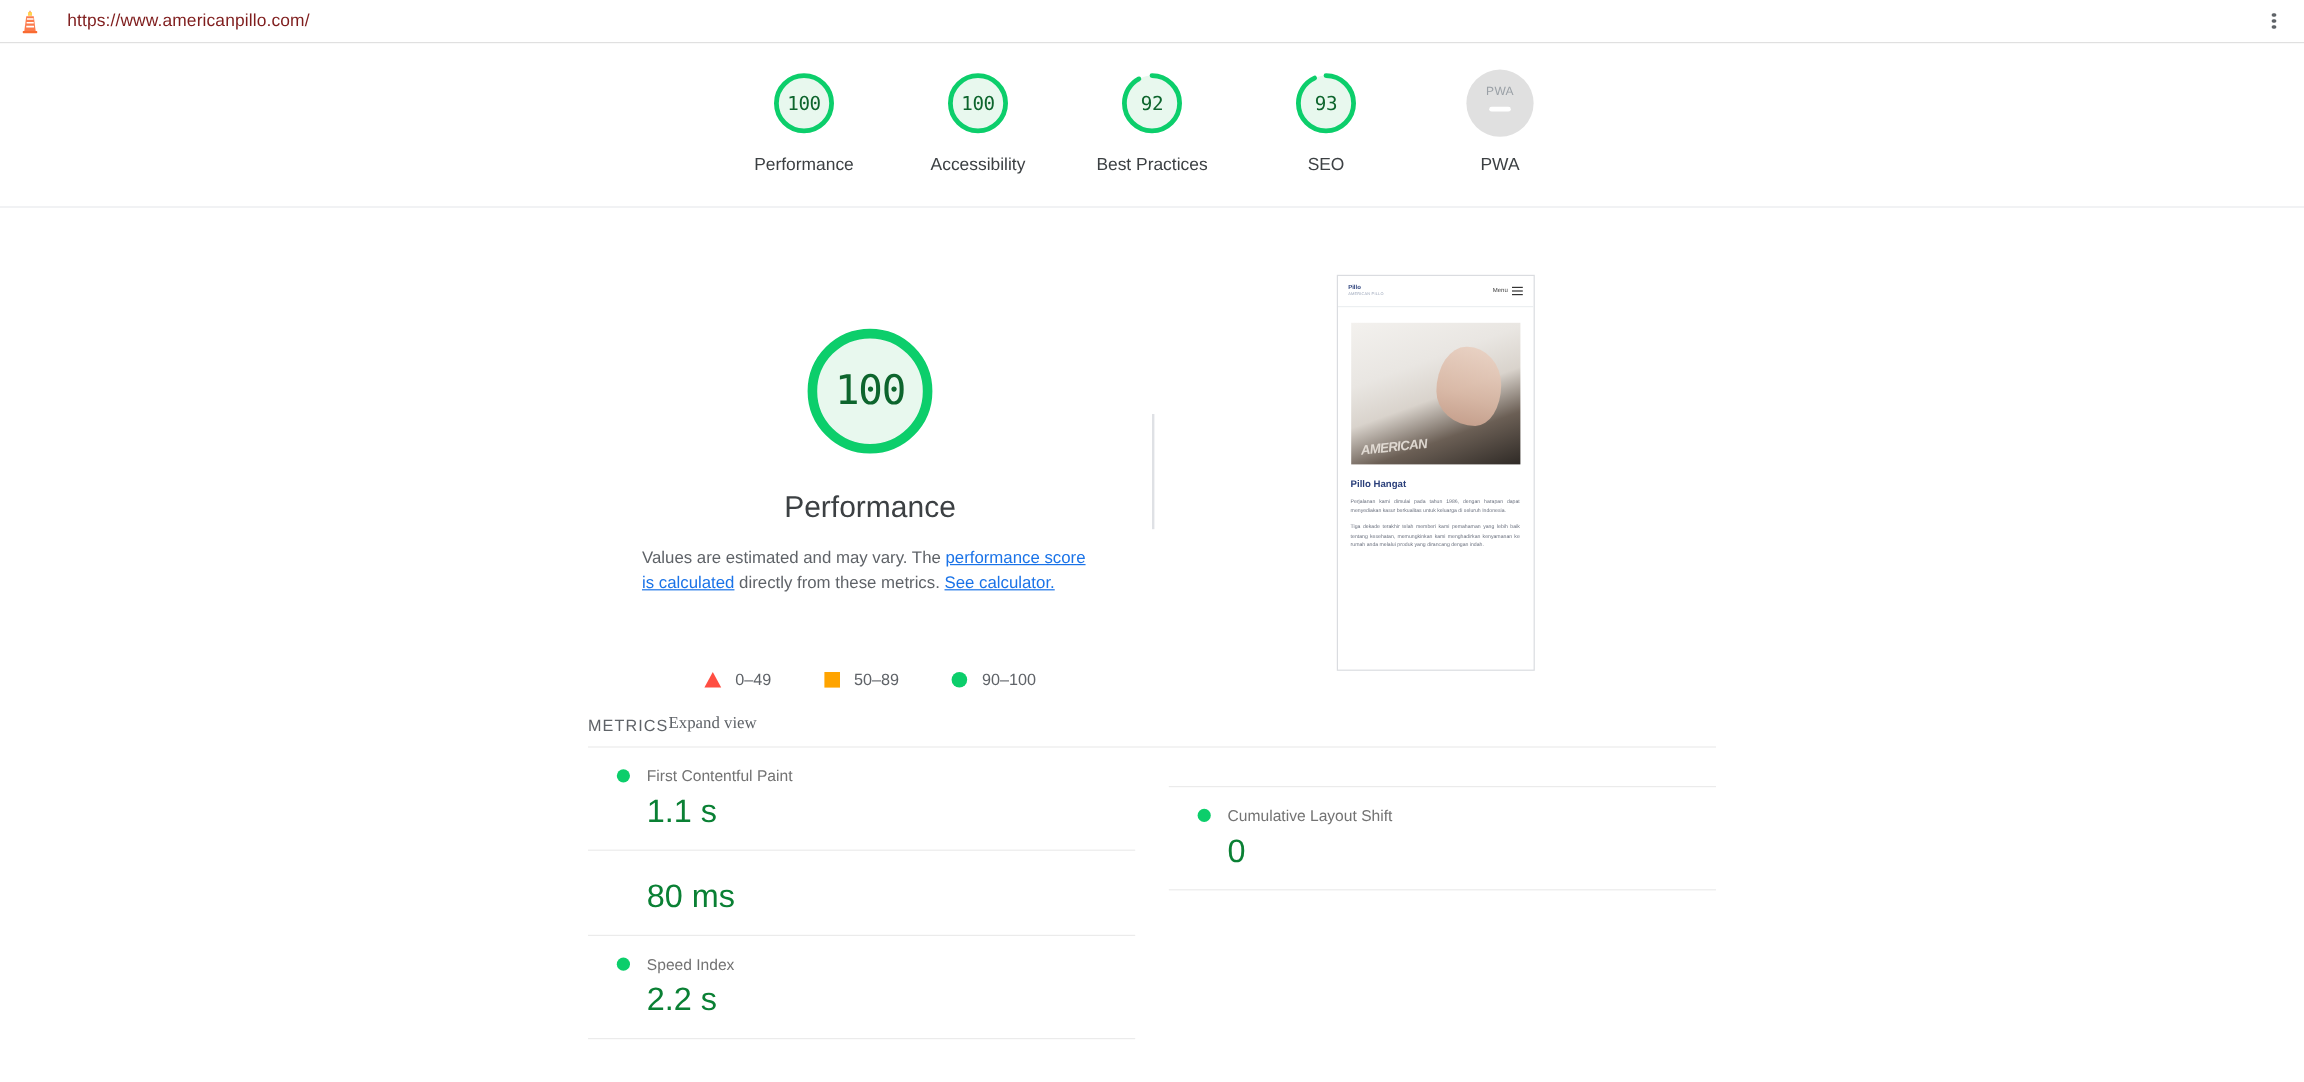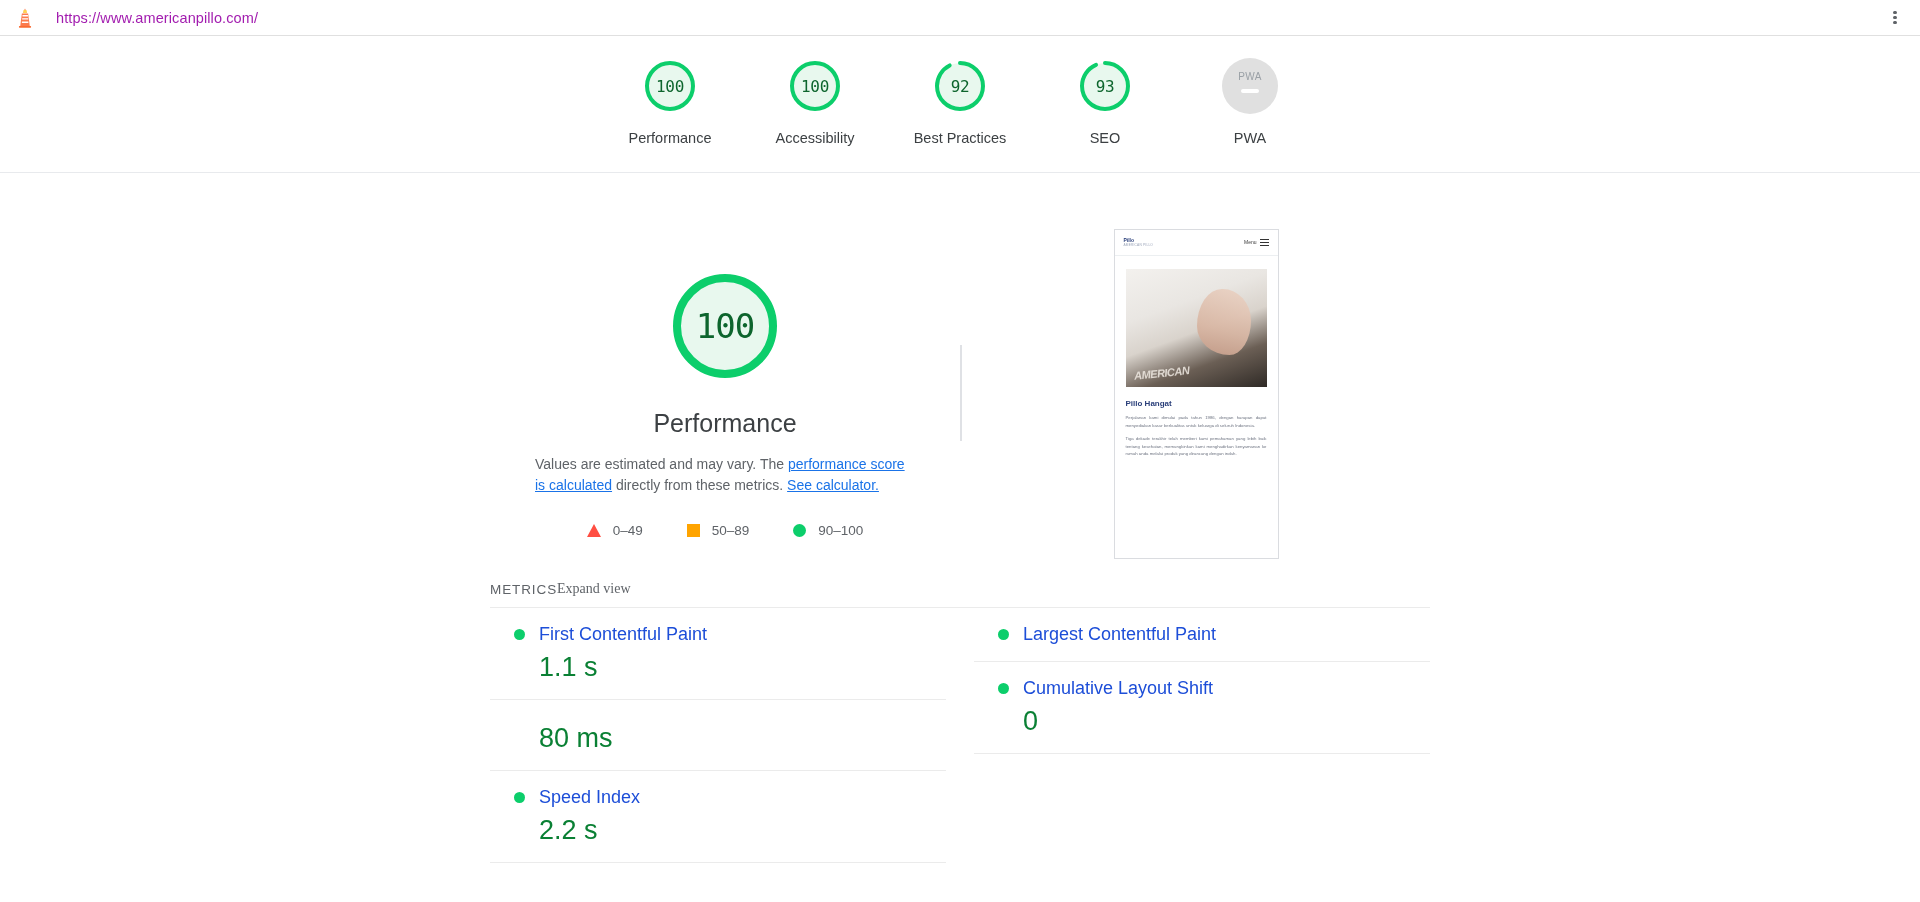--- a/index.html
+++ b/index.html
@@ -17,21 +17,21 @@
     border-bottom: 1px solid #e0e0e0;
     display: flex;
     align-items: center;
     padding: 0 14px;
     position: relative;
   }
   .lh-favicon { width: 22px; height: 22px; flex: 0 0 22px; }
   .url-text {
     margin-left: 20px;
     font-size: 14.5px;
-    color: #a21caf;
+    color: #7f1d1d;
     letter-spacing: 0.1px;
   }
   .kebab-menu {
     position: absolute;
     right: 16px; top: 50%;
     transform: translateY(-50%);
     width: 18px; height: 18px;
     display: flex; flex-direction: column;
     align-items: center; justify-content: space-between;
     padding: 2px 0;
@@ -133,21 +133,21 @@
     color: #5f6368;
   }
   .cat-desc a { color: #1a73e8; text-decoration: underline; }
 
   .legend {
     margin-top: 28px;
     display: flex;
     align-items: center;
     gap: 44px;
   }
-  .legend-item { display: flex; align-items: center; gap: 12px; }
+  .legend-item { display: flex; align-items: center; gap: 12px; margin-top: 36px; }
   .legend-item .ltxt { font-size: 13.5px; color: #5f6368; }
   .sw-tri {
     width: 0; height: 0;
     border-left: 7.5px solid transparent;
     border-right: 7.5px solid transparent;
     border-bottom: 13px solid #ff4e42;
   }
   .sw-sq { width: 13px; height: 13px; background: #ffa400; }
   .sw-cir { width: 13px; height: 13px; border-radius: 50%; background: #0cce6b; }
 
@@ -234,21 +234,21 @@
     border-top: 1px solid #ebebeb;
   }
   .metric-col { display: flex; flex-direction: column; }
   .metric-row {
     padding: 16px 0 16px 24px;
     border-bottom: 1px solid #ebebeb;
   }
   .metric-row.blank { border-bottom: none; }
   .metric-name-line { display: flex; align-items: center; gap: 14px; }
   .metric-dot { width: 11px; height: 11px; border-radius: 50%; background: #0cce6b; flex: 0 0 11px; }
-  .metric-name { font-size: 18px; color: #1d4ed8; }
+  .metric-name { font-size: 13px; color: #737373; }
   .metric-value {
     margin-top: 7px; margin-left: 25px;
     font-size: 27px; color: #0a8034; font-weight: 400;
   }
 </style>
 </head>
 <body>
 
 <div class="browser-bar">
   <span class="lh-favicon">
@@ -415,24 +415,20 @@
           <div class="metric-name-line">
             <span class="metric-dot"></span>
             <span class="metric-name">Speed Index</span>
           </div>
           <div class="metric-value">2.2 s</div>
         </div>
       </div>
 
       <div class="metric-col">
         <div class="metric-row">
-          <div class="metric-name-line">
-            <span class="metric-dot"></span>
-            <span class="metric-name">Largest Contentful Paint</span>
-          </div>
         </div>
         <div class="metric-row">
           <div class="metric-name-line">
             <span class="metric-dot"></span>
             <span class="metric-name">Cumulative Layout Shift</span>
           </div>
           <div class="metric-value">0</div>
         </div>
         <div class="metric-row blank"></div>
       </div>

